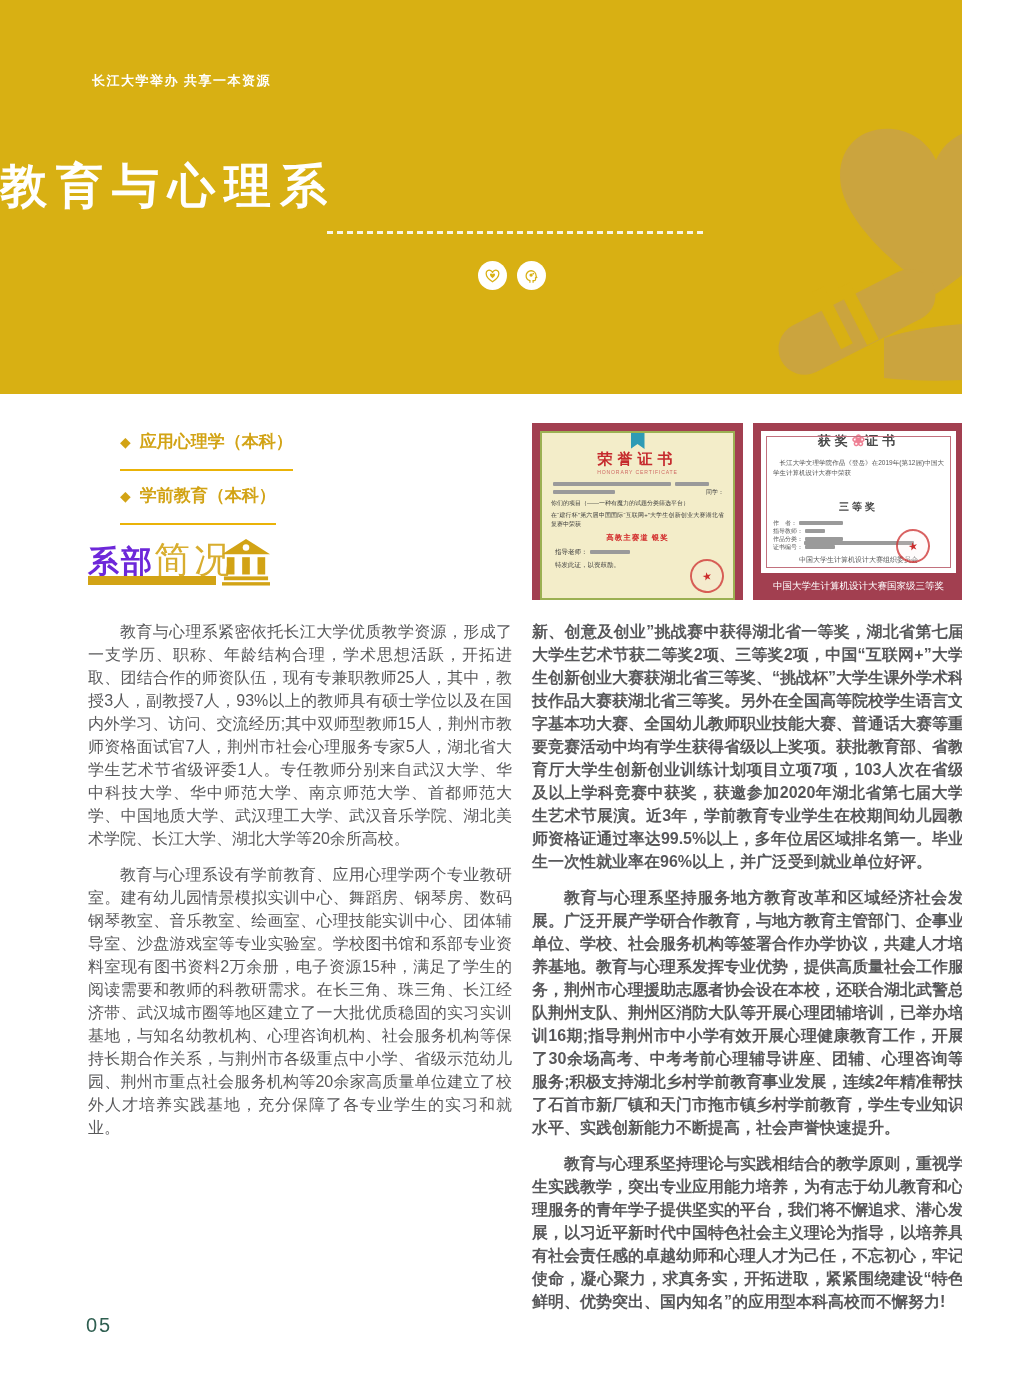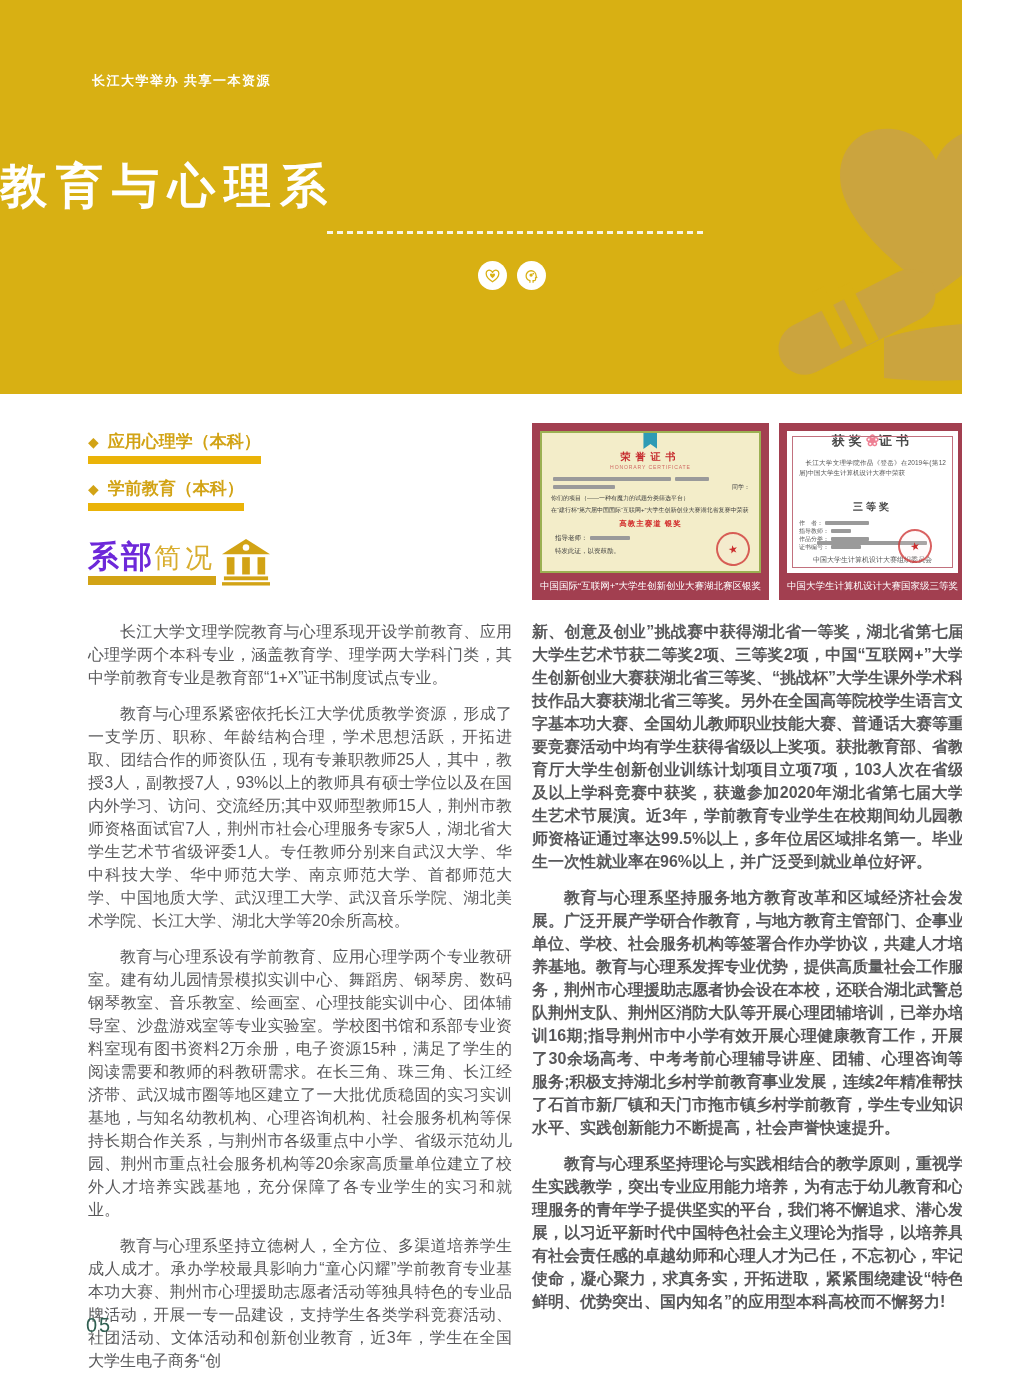--- a/index.html
+++ b/index.html
@@ -14,25 +14,25 @@
   .hero-dashes{position:absolute;left:327px;top:231px;width:376px;height:3px;
                background:repeating-linear-gradient(90deg,rgba(255,255,255,.9) 0 6px,rgba(255,255,255,0) 6px 10px);}
   .hero-icons{position:absolute;left:0;top:261px;width:1024px;display:flex;justify-content:center;gap:10px;}
   .hero-icon{width:29px;height:29px;border-radius:50%;background:#ffffff;display:flex;align-items:center;justify-content:center;}
   .hero-icon svg{width:19px;height:19px;}
   .heart-hand{position:absolute;right:-42px;top:98px;width:300px;height:300px;}
 
   
   .majors{position:absolute;left:88px;top:430px;}
   .major-item{margin-bottom:13px;color:#d2a315;font-size:17px;font-weight:bold;}
-  .major-item .mj-line{display:inline-block;border-bottom:8px solid #eab308;padding-bottom:3px;}
+  .major-item .mj-line{display:inline-block;border-bottom:2px solid #eab308;padding-bottom:16px;margin-left:32px;}
   .major-item .diamond{font-size:14px;margin-right:9px;}
   .section-head{position:absolute;left:88px;top:536px;}
   .sh-bold{font-size:31px;font-weight:900;color:#6d28d9;letter-spacing:2px;}
-  .sh-light{font-size:27px;font-weight:400;color:#d8ad2e;letter-spacing:4px;}
+  .sh-light{font-size:36px;font-weight:400;color:#d8ad2e;letter-spacing:4px;}
   .sh-bar{position:absolute;left:88px;top:576px;width:128px;height:9px;background:#d2a315;}
   .bank-icon{position:absolute;left:222px;top:538px;width:48px;height:48px;}
 
   
   .col{position:absolute;top:620px;}
   .col-left{left:88px;width:424px;}
   .col-right{left:532px;width:432px;font-weight:bold;}
   .col p{margin:0 0 13px 0;font-size:16px;line-height:23px;color:#58585a;text-align:justify;text-indent:2em;}
   .col p.no-indent{text-indent:0;}
 
@@ -42,21 +42,21 @@
         display:flex;flex-direction:column;}
   .cert-inner{flex:1;position:relative;overflow:hidden;}
   .cert1-inner{background:#f3edc9;border:2px solid #9bb052;}
   .cert2-inner{background:#ffffff;}
   .cert2-inner:after{content:"";position:absolute;left:5px;top:5px;right:5px;bottom:5px;border:1px solid #c2717e;pointer-events:none;}
   .cert-caption{height:27px;display:flex;align-items:center;justify-content:center;color:#ffffff;
                 font-size:9.5px;white-space:nowrap;letter-spacing:0;}
   .ribbon{position:absolute;left:50%;top:-2px;margin-left:-7px;width:14px;height:18px;background:#2e9bb5;
           clip-path:polygon(0 0,100% 0,100% 100%,50% 72%,0 100%);}
   .c1-title{margin-top:17px;text-align:center;color:#c5292c;font-family:"Liberation Serif","DejaVu Serif",serif;
-            font-weight:bold;font-size:10px;letter-spacing:5px;}
+            font-weight:bold;font-size:15px;letter-spacing:5px;}
   .c1-sub{text-align:center;color:#cf6a64;font-size:6px;letter-spacing:1px;transform:scale(.85);}
   .c1-names{margin:5px 9px 0 9px;font-size:6px;color:#454545;line-height:8px;}
   .c1-body{margin:3px 9px 0 9px;font-size:6px;color:#3c3c3c;line-height:9px;text-align:justify;}
   .c1-award{margin-top:4px;text-align:center;color:#d22a2a;font-size:7.5px;font-weight:bold;letter-spacing:1px;}
   .c1-sign{margin:4px 0 0 13px;font-size:6.5px;color:#3c3c3c;line-height:9px;}
   .seal{position:absolute;width:30px;height:30px;border:2px solid rgba(204,45,45,.75);border-radius:50%;
         display:flex;align-items:center;justify-content:center;color:#cc2d2d;font-size:11px;
         transform:rotate(-12deg);background:rgba(255,230,230,.15);}
   .c1-seal{right:9px;bottom:5px;}
   .c2-seal{right:26px;bottom:10px;}
@@ -144,21 +144,20 @@
         </div>
         <div class="c1-body">你们的项目（——一种有魔力的试题分类筛选平台）</div>
         <div class="c1-body">在“建行杯”第六届中国国际“互联网+”大学生创新创业大赛湖北省复赛中荣获</div>
         <div class="c1-award">高教主赛道 银奖</div>
         <div class="c1-sign">
           <span>指导老师：</span><span class="bl" style="width:40px"></span>
         </div>
         <div class="c1-sign">特发此证，以资鼓励。</div>
         <div class="seal c1-seal">★</div>
       </div>
-      <figcaption class="cert-caption">中国国际“互联网+”大学生创新创业大赛湖北赛区银奖</figcaption>
     </figure>
 
     <figure class="cert" style="margin:0">
       <div class="cert-inner cert2-inner">
         <div class="c2-title">
           <span>获奖</span>
           <span class="c2-flower">❀</span>
           <span>证书</span>
         </div>
         <div class="c2-body">长江大学文理学院作品《登岳》在2019年(第12届)中国大学生计算机设计大赛中荣获</div>
@@ -172,24 +171,22 @@
         <div class="c2-org-pre"><span class="bl" style="width:110px"></span></div>
         <div class="c2-org">中国大学生计算机设计大赛组织委员会</div>
         <div class="seal c2-seal">★</div>
       </div>
       <figcaption class="cert-caption">中国大学生计算机设计大赛国家级三等奖</figcaption>
     </figure>
 
   </div>
 
   <div class="col col-left">
-    <p>长江大学文理学院教育与心理系现开设学前教育、应用心理学两个本科专业，涵盖教育学、理学两大学科门类，其中学前教育专业是教育部“1+X”证书制度试点专业。</p>
     <p>教育与心理系紧密依托长江大学优质教学资源，形成了一支学历、职称、年龄结构合理，学术思想活跃，开拓进取、团结合作的师资队伍，现有专兼职教师25人，其中，教授3人，副教授7人，93%以上的教师具有硕士学位以及在国内外学习、访问、交流经历;其中双师型教师15人，荆州市教师资格面试官7人，荆州市社会心理服务专家5人，湖北省大学生艺术节省级评委1人。专任教师分别来自武汉大学、华中科技大学、华中师范大学、南京师范大学、首都师范大学、中国地质大学、武汉理工大学、武汉音乐学院、湖北美术学院、长江大学、湖北大学等20余所高校。</p>
     <p>教育与心理系设有学前教育、应用心理学两个专业教研室。建有幼儿园情景模拟实训中心、舞蹈房、钢琴房、数码钢琴教室、音乐教室、绘画室、心理技能实训中心、团体辅导室、沙盘游戏室等专业实验室。学校图书馆和系部专业资料室现有图书资料2万余册，电子资源15种，满足了学生的阅读需要和教师的科教研需求。在长三角、珠三角、长江经济带、武汉城市圈等地区建立了一大批优质稳固的实习实训基地，与知名幼教机构、心理咨询机构、社会服务机构等保持长期合作关系，与荆州市各级重点中小学、省级示范幼儿园、荆州市重点社会服务机构等20余家高质量单位建立了校外人才培养实践基地，充分保障了各专业学生的实习和就业。</p>
-    <p>教育与心理系坚持立德树人，全方位、多渠道培养学生成人成才。承办学校最具影响力“童心闪耀”学前教育专业基本功大赛、荆州市心理援助志愿者活动等独具特色的专业品牌活动，开展一专一品建设，支持学生各类学科竞赛活动、社团活动、文体活动和创新创业教育，近3年，学生在全国大学生电子商务“创</p>
   </div>
 
   <div class="col col-right">
     <p class="no-indent">新、创意及创业”挑战赛中获得湖北省一等奖，湖北省第七届大学生艺术节获二等奖2项、三等奖2项，中国“互联网+”大学生创新创业大赛获湖北省三等奖、“挑战杯”大学生课外学术科技作品大赛获湖北省三等奖。另外在全国高等院校学生语言文字基本功大赛、全国幼儿教师职业技能大赛、普通话大赛等重要竞赛活动中均有学生获得省级以上奖项。获批教育部、省教育厅大学生创新创业训练计划项目立项7项，103人次在省级及以上学科竞赛中获奖，获邀参加2020年湖北省第七届大学生艺术节展演。近3年，学前教育专业学生在校期间幼儿园教师资格证通过率达99.5%以上，多年位居区域排名第一。毕业生一次性就业率在96%以上，并广泛受到就业单位好评。</p>
     <p>教育与心理系坚持服务地方教育改革和区域经济社会发展。广泛开展产学研合作教育，与地方教育主管部门、企事业单位、学校、社会服务机构等签署合作办学协议，共建人才培养基地。教育与心理系发挥专业优势，提供高质量社会工作服务，荆州市心理援助志愿者协会设在本校，还联合湖北武警总队荆州支队、荆州区消防大队等开展心理团辅培训，已举办培训16期;指导荆州市中小学有效开展心理健康教育工作，开展了30余场高考、中考考前心理辅导讲座、团辅、心理咨询等服务;积极支持湖北乡村学前教育事业发展，连续2年精准帮扶了石首市新厂镇和天门市拖市镇乡村学前教育，学生专业知识水平、实践创新能力不断提高，社会声誉快速提升。</p>
     <p>教育与心理系坚持理论与实践相结合的教学原则，重视学生实践教学，突出专业应用能力培养，为有志于幼儿教育和心理服务的青年学子提供坚实的平台，我们将不懈追求、潜心发展，以习近平新时代中国特色社会主义理论为指导，以培养具有社会责任感的卓越幼师和心理人才为己任，不忘初心，牢记使命，凝心聚力，求真务实，开拓进取，紧紧围绕建设“特色鲜明、优势突出、国内知名”的应用型本科高校而不懈努力!</p>
   </div>
 
   <div class="page-num">05</div>
 

